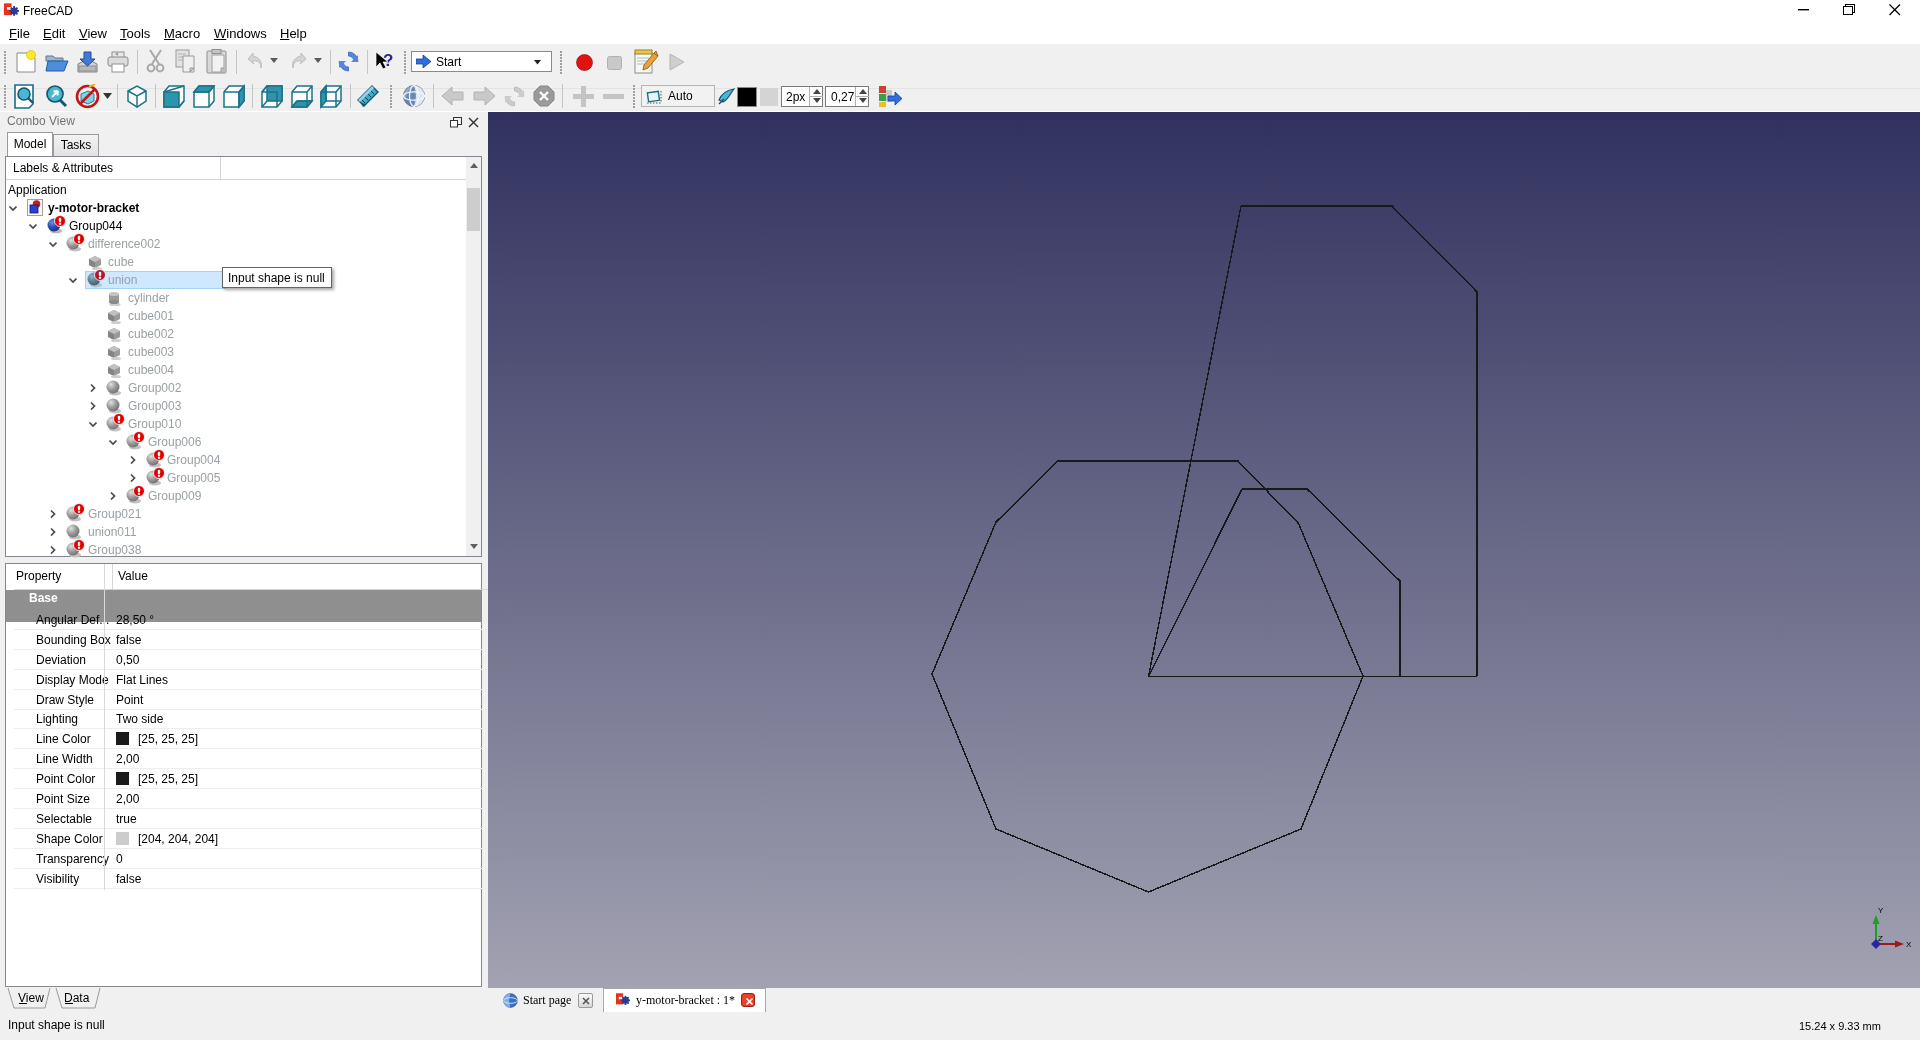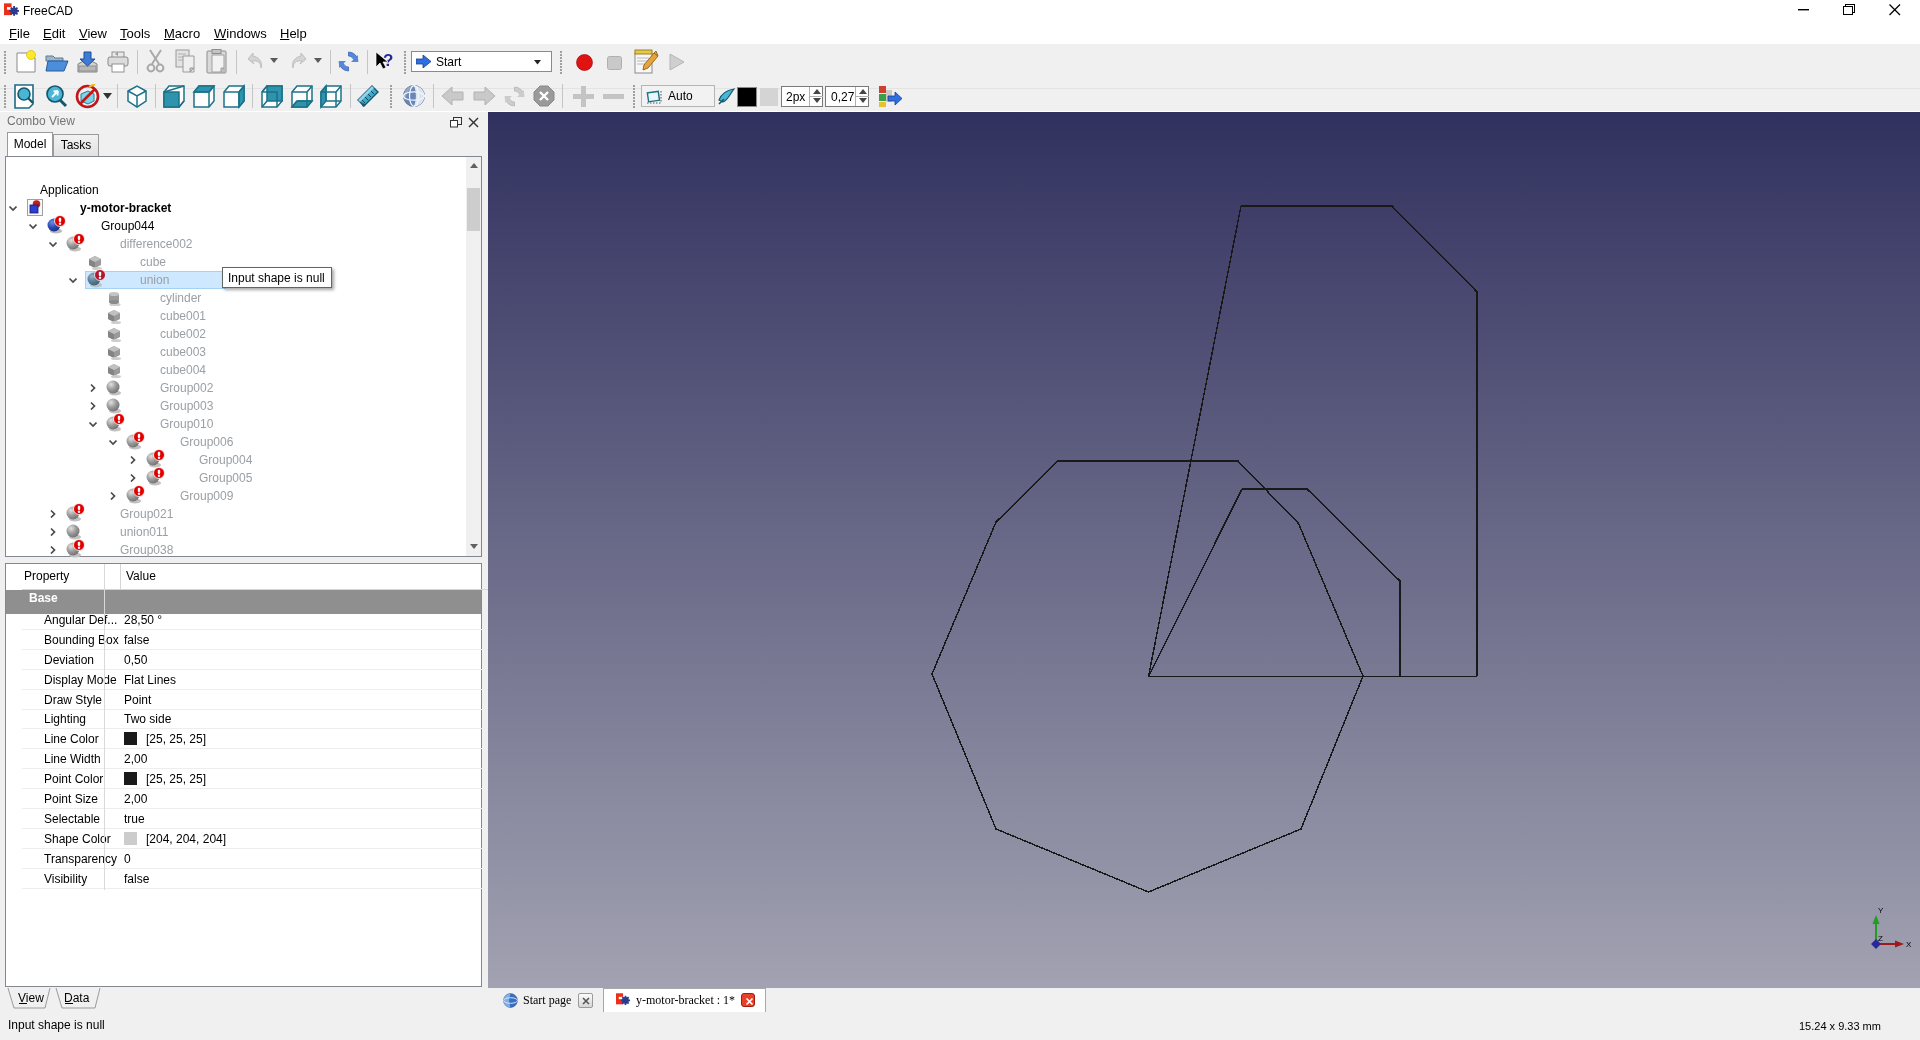--- a/index.html
+++ b/index.html
@@ -25,33 +25,33 @@
 #dock { position:absolute; left:0; top:112px; width:488px; height:900px; background:#f0f0f0; }
 #dock-title { position:absolute; left:0px; top:2px; font-size:12px; color:#737373; padding-left:7px; }
 .tab { position:absolute; font-size:12px; color:#000; text-align:center; }
 #tab-model { left:7px; top:20px; width:46px; height:24px; background:#ffffff; border:1px solid #9b9b9b; border-bottom:none; z-index:3; line-height:23px; }
 #tab-tasks { left:53px; top:22px; width:46px; height:22px; background:linear-gradient(#f2f2f2,#e2e2e2); border:1px solid #9b9b9b; border-bottom:none; line-height:21px; }
 #treebox { position:absolute; left:5px; top:44px; width:477px; height:401px; background:#ffffff; border:1px solid #828790; }
 #treehdr { position:absolute; left:0; top:0; width:475px; height:23px; background:#ffffff; border-bottom:1px solid #d5d5d5; font-size:12px; }
 #treehdr .t { position:absolute; left:7px; top:4px; }
 #treehdr .d { position:absolute; left:214px; top:0; width:1px; height:23px; background:#d5d5d5; }
 .trow { position:absolute; left:0; height:18px; font-size:12px; white-space:nowrap; }
-.trow .lbl { position:absolute; top:2px;margin-left:32px; }
+.trow .lbl { position:absolute; top:2px; }
 .gray { color:#9aa0a5; }
 .chev { position:absolute; width:9px; height:9px; }
 
 .sbar { position:absolute; background:#f0f0f0; }
 .sthumb { position:absolute; background:#cdcdcd; }
 
 #propbox { position:absolute; left:5px; top:451px; width:477px; height:424px; background:#ffffff; border:1px solid #828790; }
-.prow { position:absolute; left:16px; width:475px; height:20px; font-size:12px; color:#000; border-bottom:1px solid #ededed; }
+.prow { position:absolute; left:8px; width:475px; height:20px; font-size:12px; color:#000; border-bottom:1px solid #ededed; }
 .prow .k { position:absolute; left:22px; top:3px; }
 .prow .v { position:absolute; left:102px; top:3px; }
 .pdiv { position:absolute; left:98px; top:0; width:1px; height:326px; background:#d9d9d9; }
-#basebar { position:absolute; left:0px; top:26px; width:475px; height:24px; background:#8f8f8f; color:#fff; font-weight:bold; font-size:12px; }
+#basebar { position:absolute; left:0px; top:26px; width:475px; height:32px; background:#8f8f8f; color:#fff; font-weight:bold; font-size:12px; }
 
 #viewport { position:absolute; left:488px; top:112px; width:1432px; height:876px; background:linear-gradient(#31315f, #a2a2b2); }
 #vptabs { position:absolute; left:488px; top:988px; width:1432px; height:24px; background:#f0f0f0;font-family:Liberation Serif, serif; }
 #statusbar { position:absolute; left:0; top:1012px; width:1920px; height:28px; background:#f0f0f0; font-size:12px; color:#000; }
 </style>
 </head>
 <body>
 <div id="app">
   <div id="titlebar">
     <svg class="abs" style="left:4px;top:3px" width="16" height="15" viewBox="0 0 19 17">
@@ -368,20 +368,24 @@
       <rect x="3.5" y="0.5" width="8" height="7" fill="none" stroke="#333"></rect>
       <rect x="0.5" y="3.5" width="7" height="6.5" fill="#fff" stroke="#333"></rect>
     </svg>
     <svg class="abs" style="left:468px;top:5px" width="11" height="11" viewBox="0 0 11 11">
       <line x1="1" y1="1" x2="10" y2="10" stroke="#333" stroke-width="1.4"></line>
       <line x1="10" y1="1" x2="1" y2="10" stroke="#333" stroke-width="1.4"></line>
     </svg>
     <div id="tab-model" class="tab">Model</div>
     <div id="tab-tasks" class="tab">Tasks</div>
     <div id="treebox">
+      <div id="treehdr">
+          <span class="t">Labels &amp; Attributes</span>
+          <span class="d"></span>
+        </div>
       <div id="treerows">
         <div class="trow" style="top:24px">
             <span class="lbl" style="left:2px">Application</span>
           </div>
         <div class="trow" style="top:42px">
             <svg class="chev" style="left:2px;top:5px">
               <use href="#chev-e"></use>
             </svg>
             <svg class="abs" style="left:21px;top:0" width="17" height="17">
               <use href="#i-doc"></use>

